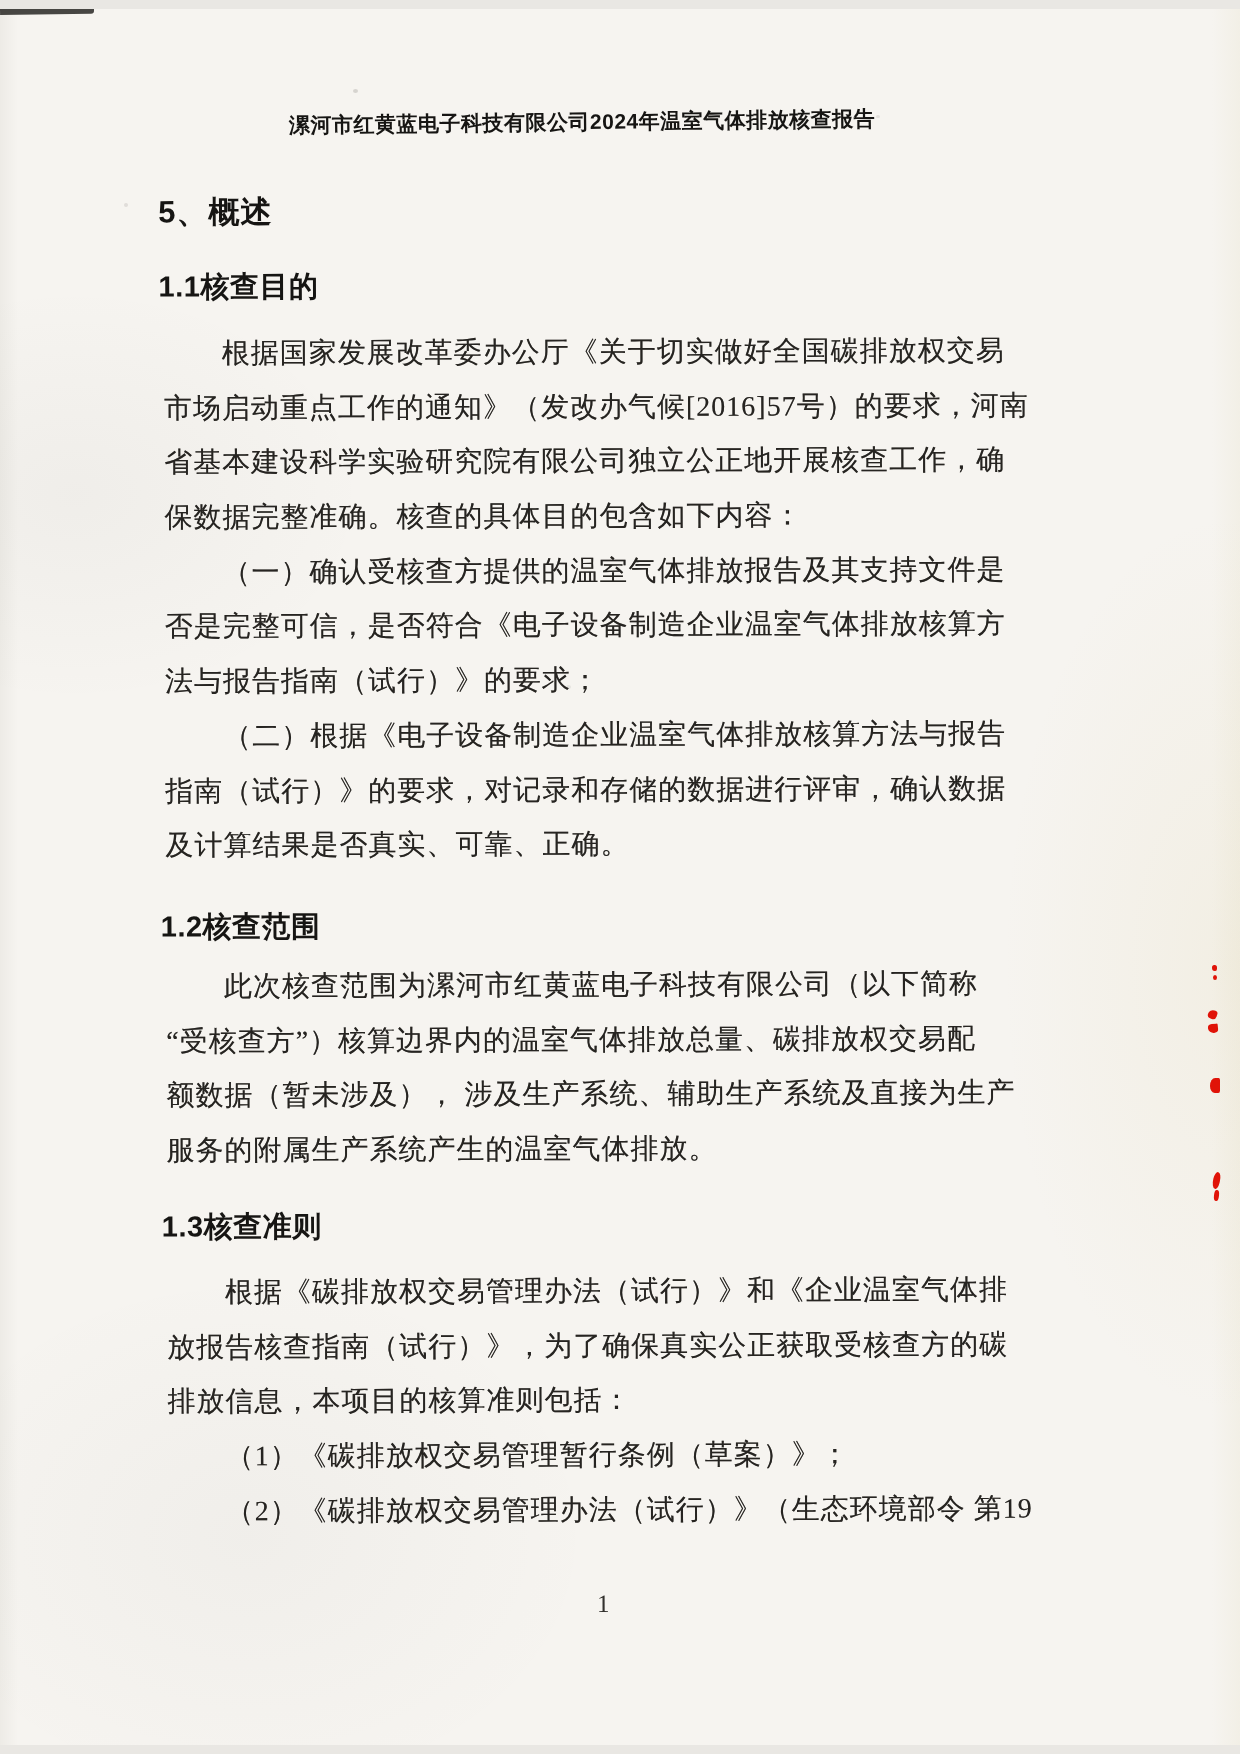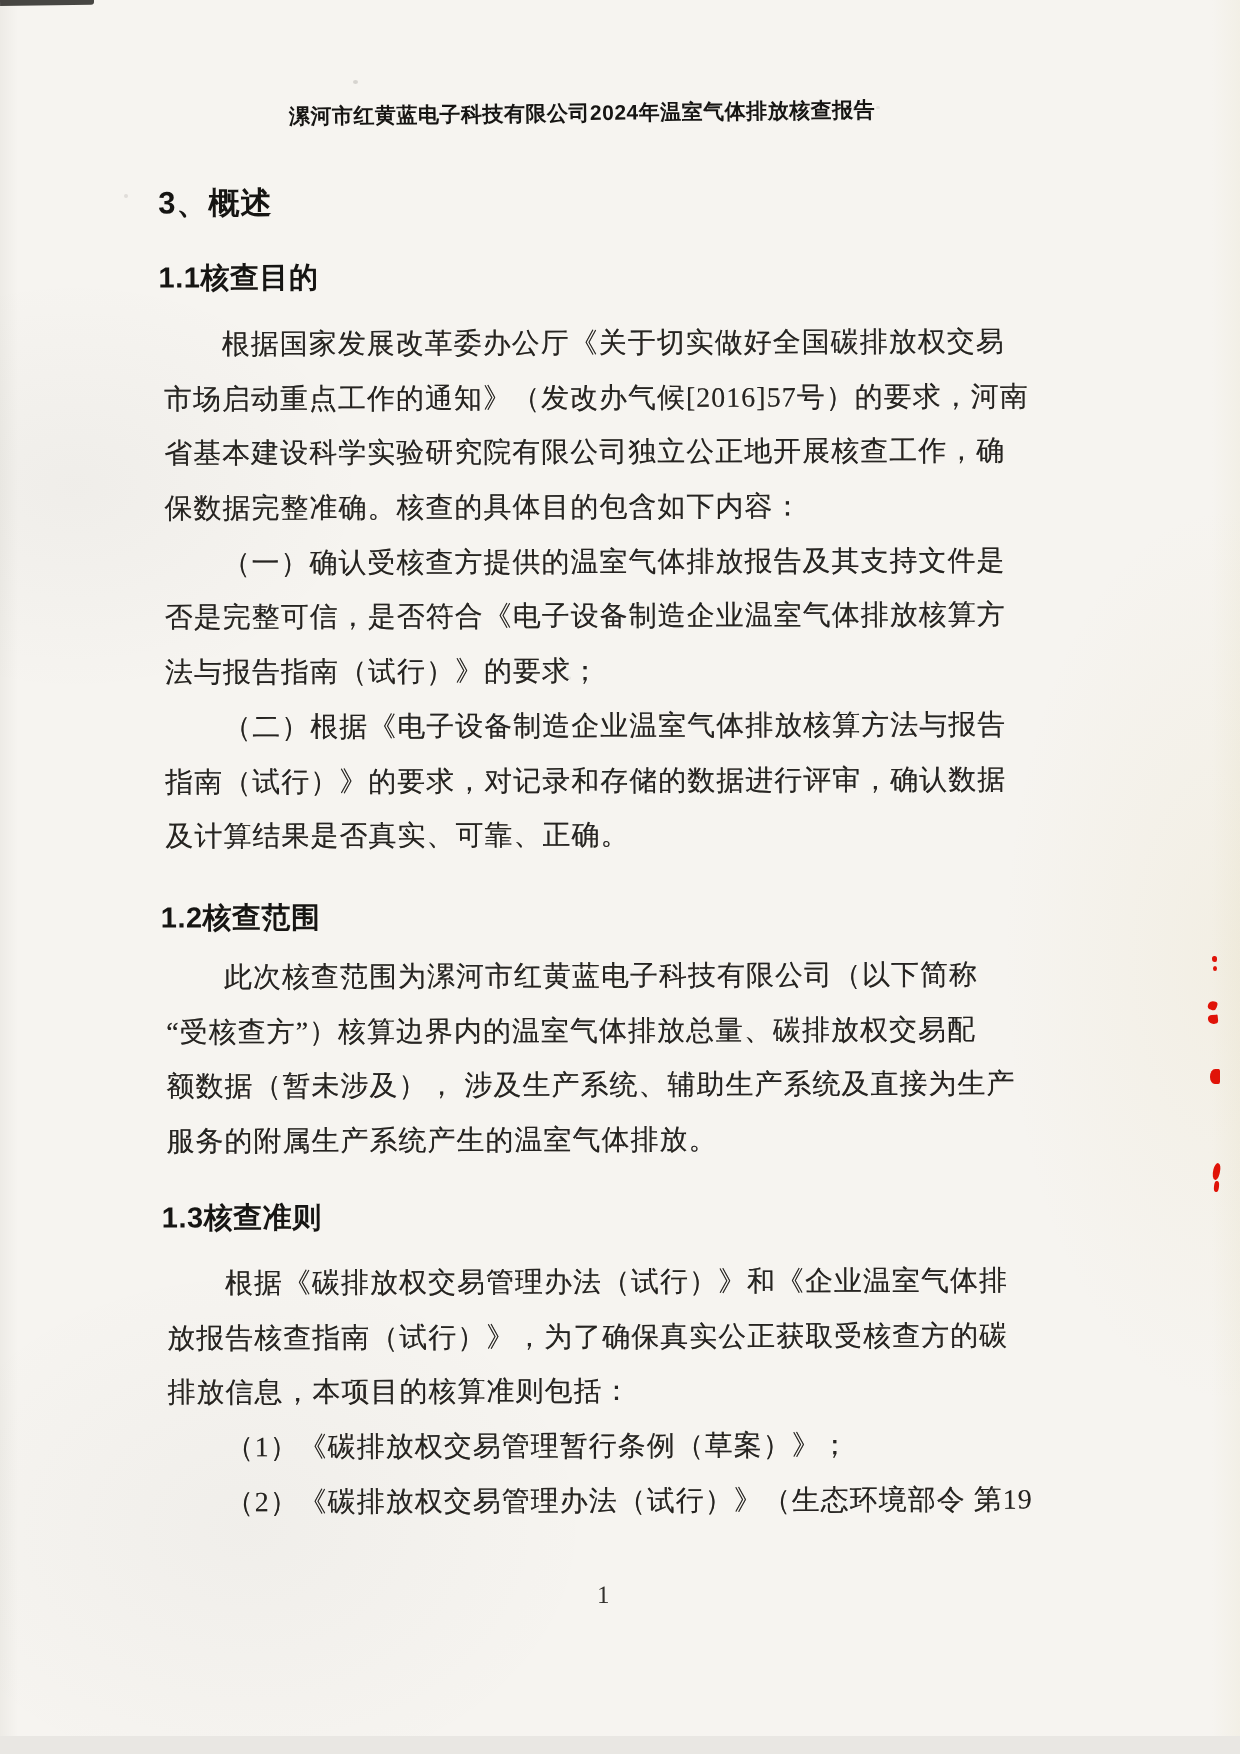--- a/index.html
+++ b/index.html
@@ -5,21 +5,21 @@
   :root{
     --paper:#f6f4f0;
     --ink:#262421;
     --head-ink:#161513;
     --red:#e01308;
   }
   html,body{margin:0;padding:0;background:#e9e7e3;}
   .page{
     position:relative;
     width:1240px;height:1736px;
-    margin:0 auto;
+    margin:9px auto;
     overflow:hidden;
     background:
       radial-gradient(ellipse 420px 300px at 6% 28%, rgba(60,60,55,0.035), rgba(0,0,0,0) 70%),
       radial-gradient(ellipse 500px 380px at 20% 88%, rgba(60,60,55,0.03), rgba(0,0,0,0) 70%),
       radial-gradient(ellipse 300px 600px at 99% 55%, rgba(210,190,120,0.10), rgba(0,0,0,0) 75%),
       linear-gradient(90deg, #edebe6 0px, var(--paper) 18px, var(--paper) 1212px, #f2efe6 1240px),
       var(--paper);
     font-family:"Liberation Serif","DejaVu Serif",serif;
     color:var(--ink);
   }
@@ -91,21 +91,21 @@
   .red-mark.m7{left:1214px;top:1181px;width:5px;height:11px;border-radius:45%;transform:rotate(6deg);}
 </style>
 </head>
 <body>
 
 <div class="page">
   <div class="content">
 
     <div class="doc-title">漯河市红黄蓝电子科技有限公司2024年温室气体排放核查报告</div>
 
-    <div class="h1">3、概述</div>
+    <div class="h1">5、概述</div>
 
     <div class="h2 s11">1.1核查目的</div>
     <div class="lines s11">
         <div class="line indent">根据国家发展改革委办公厅《关于切实做好全国碳排放权交易</div>
         <div class="line">市场启动重点工作的通知》（发改办气候[2016]57号）的要求，河南</div>
         <div class="line">省基本建设科学实验研究院有限公司独立公正地开展核查工作，确</div>
         <div class="line">保数据完整准确。核查的具体目的包含如下内容：</div>
         <div class="line indent">（一）确认受核查方提供的温室气体排放报告及其支持文件是</div>
         <div class="line">否是完整可信，是否符合《电子设备制造企业温室气体排放核算方</div>
         <div class="line">法与报告指南（试行）》的要求；</div>

